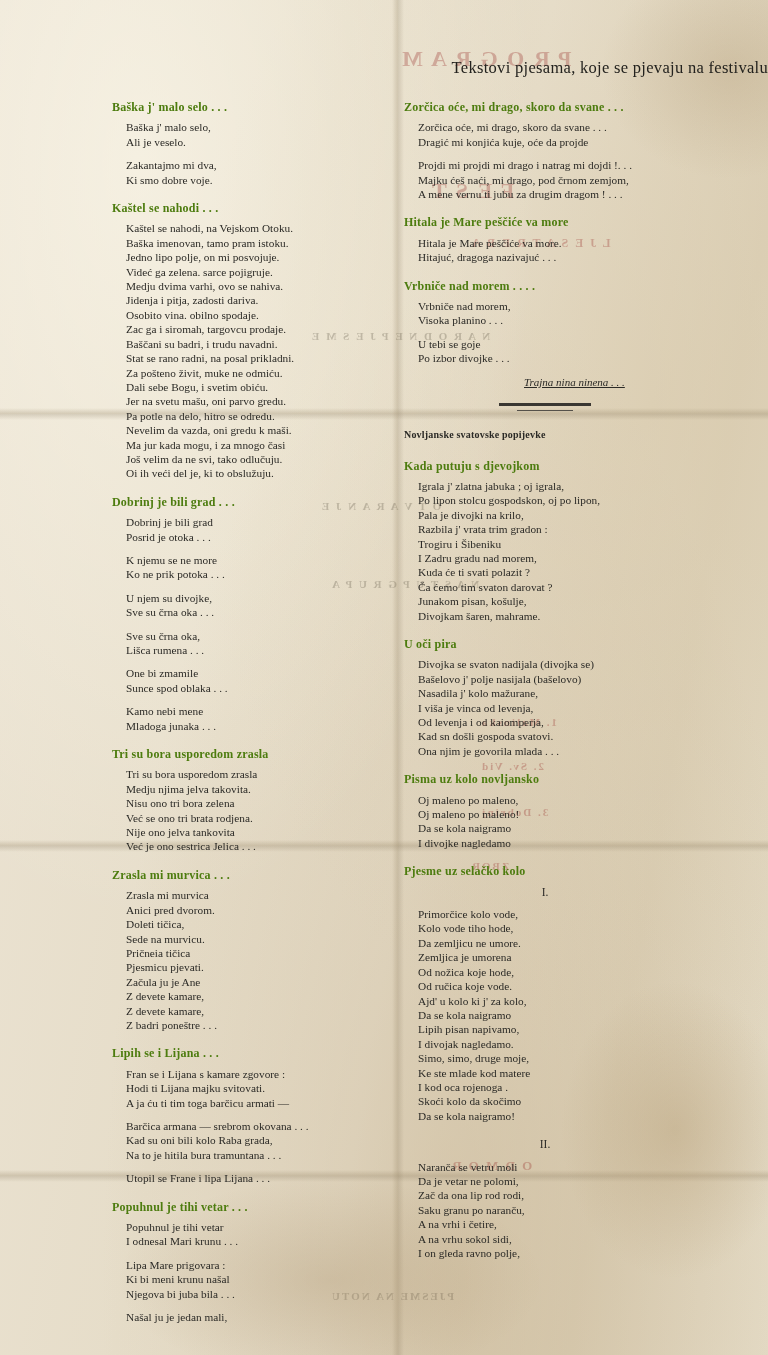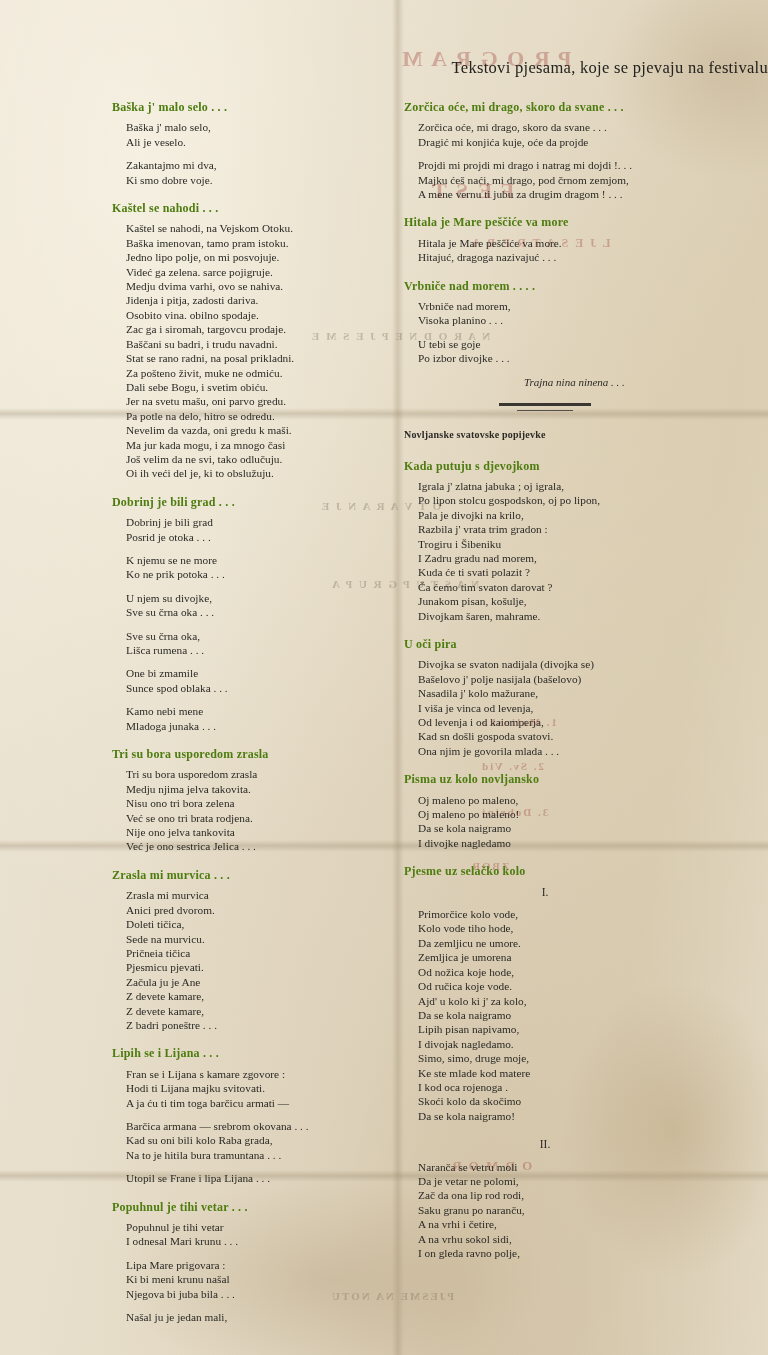--- a/index.html
+++ b/index.html
@@ -90,21 +90,21 @@
     position:relative;
   }
   .rule:after{
     content:"";position:absolute;left:18px;right:18px;top:4px;
     border-top:1px solid #55514a;
   }
   .numeral{
     text-align:center;font-size:11.5px;margin:6px 0 8px 0;
   }
   .trajna{
-    padding-left:120px;font-style:italic;font-size:11px;
+    padding-left:120px;font-style:italic;font-size:11px;text-decoration:underline;
   }
 </style>
 </head>
 <body>
 
 <div class="paper"></div>
 
 <div class="ghost" style="top:46px;left:400px;font-size:22px;">P R O G R A M</div>
 <div class="ghost" style="top:178px;left:430px;font-size:22px;">F E S T</div>
 <div class="ghost" style="top:236px;left:470px;font-size:12px;">L J E S A   T R E B A</div>

